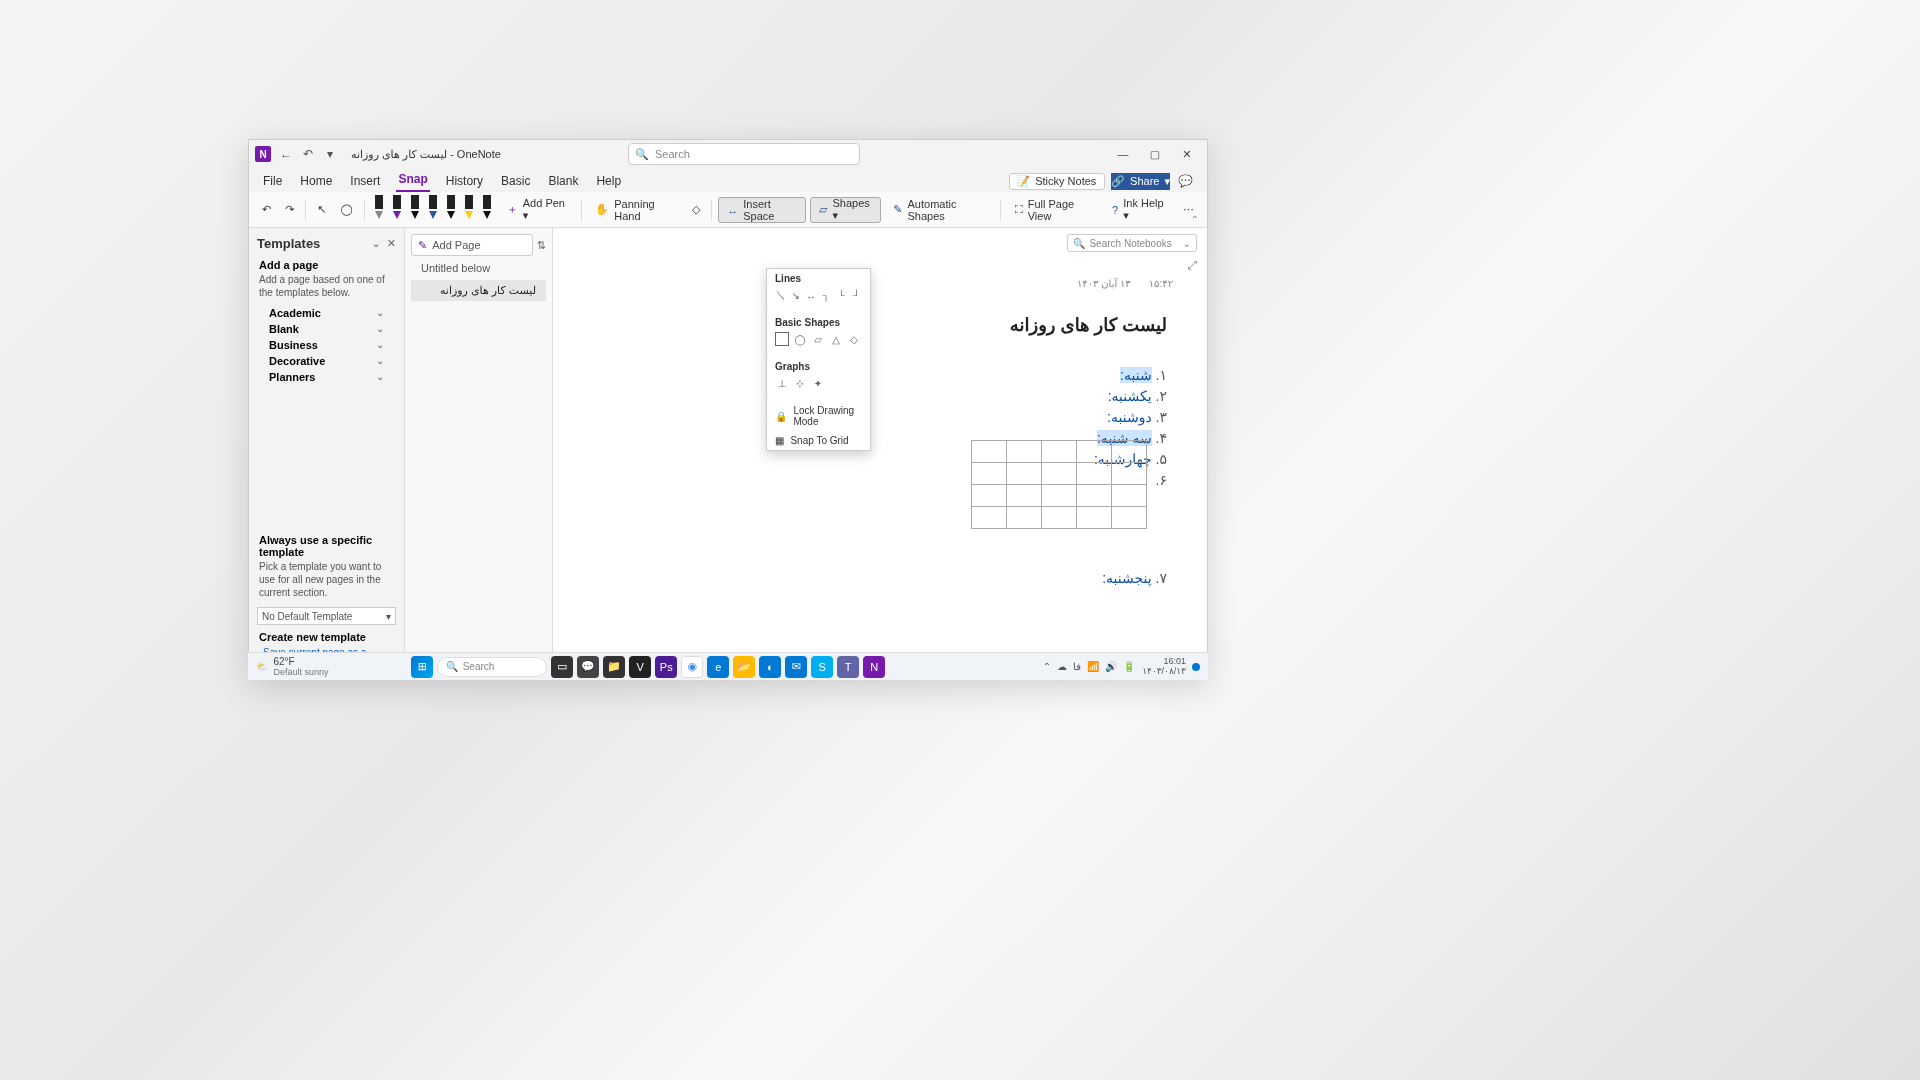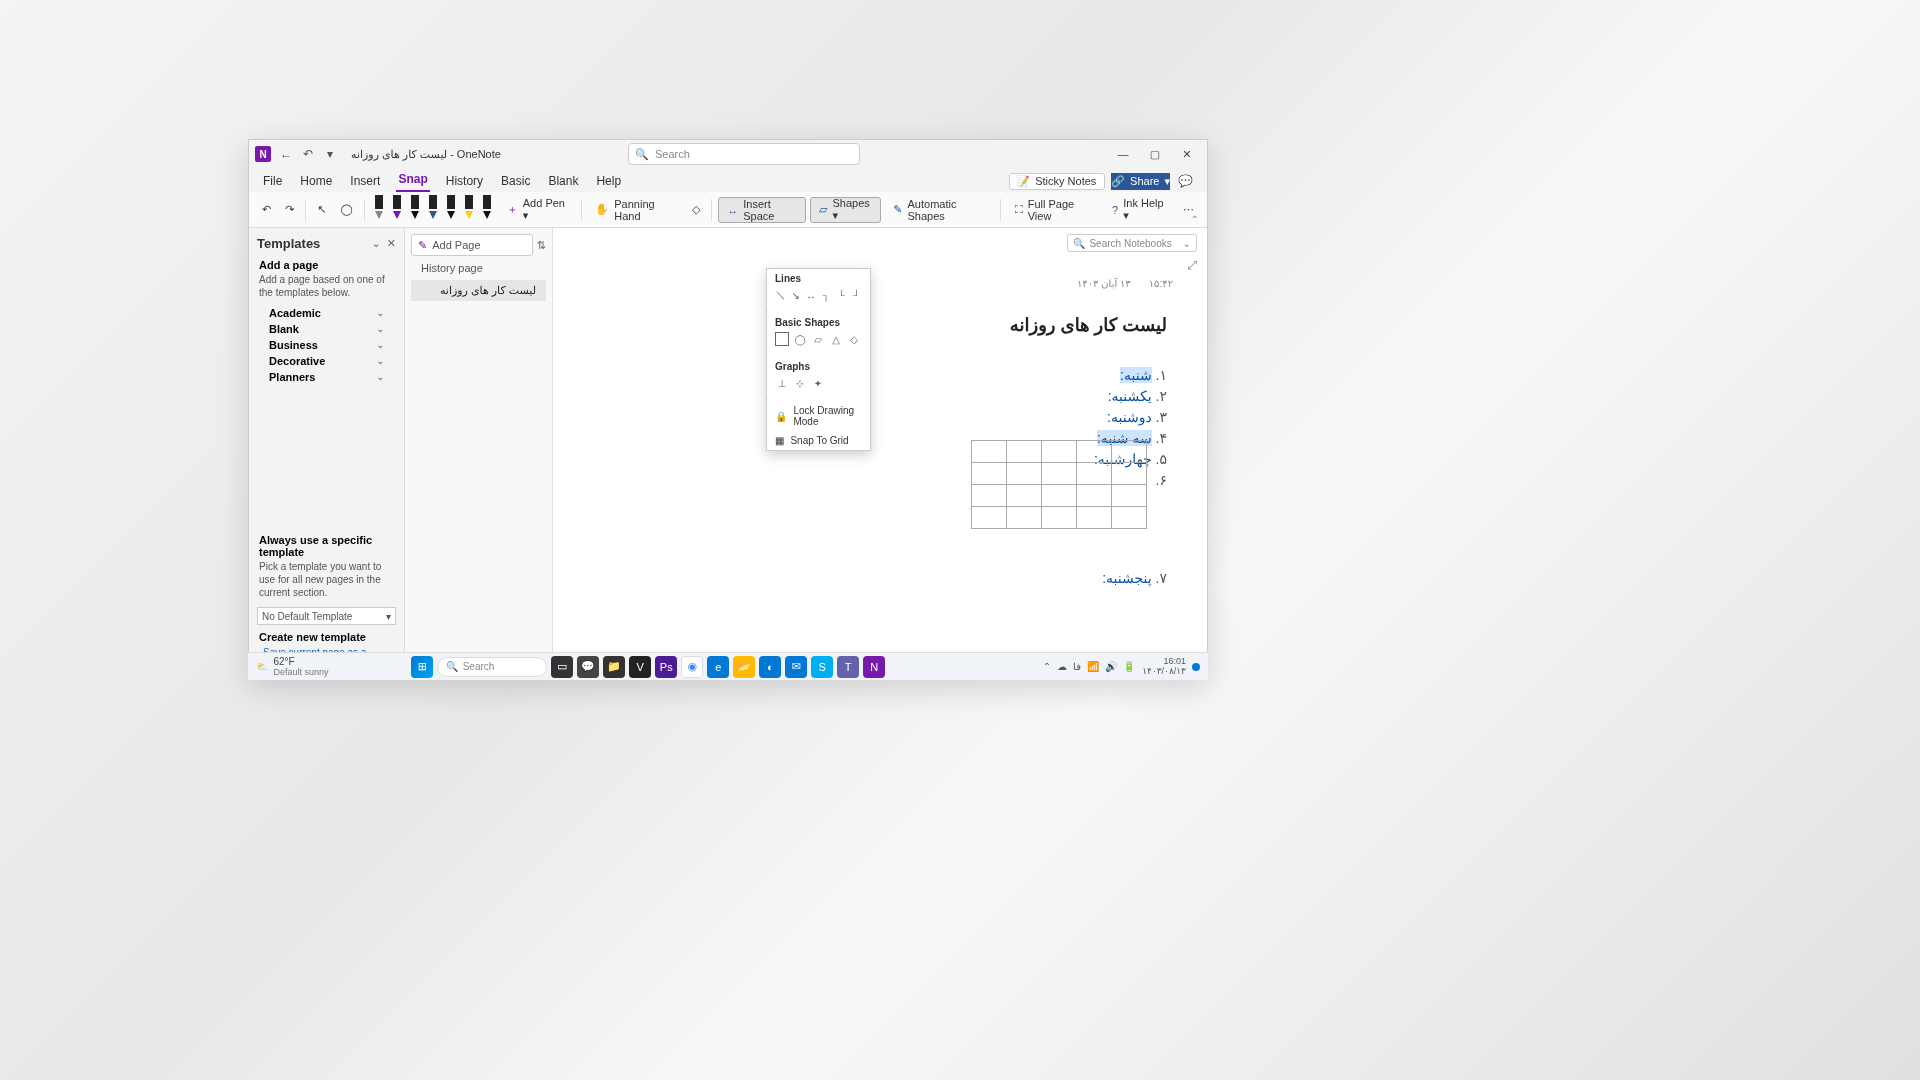--- a/index.html
+++ b/index.html
@@ -269,21 +269,21 @@
 
     <div class="pagelist">
       <div class="addrow">
         <div class="addpage">
             <span style="color:#7719aa">✎</span>
             <span>Add Page</span>
           </div>
         <span style="color:#666">⇅</span>
       </div>
       <div id="pages">
-          <div class="page">History page</div>
+          <div class="page">Untitled below</div>
           <div class="page selected">لیست کار های روزانه</div>
         </div>
     </div>
 
     <div class="canvas">
       <div class="search-nb">
           <span>🔍</span>
           <span>Search Notebooks</span>
           <span style="margin-left:auto">⌄</span>
         </div>

